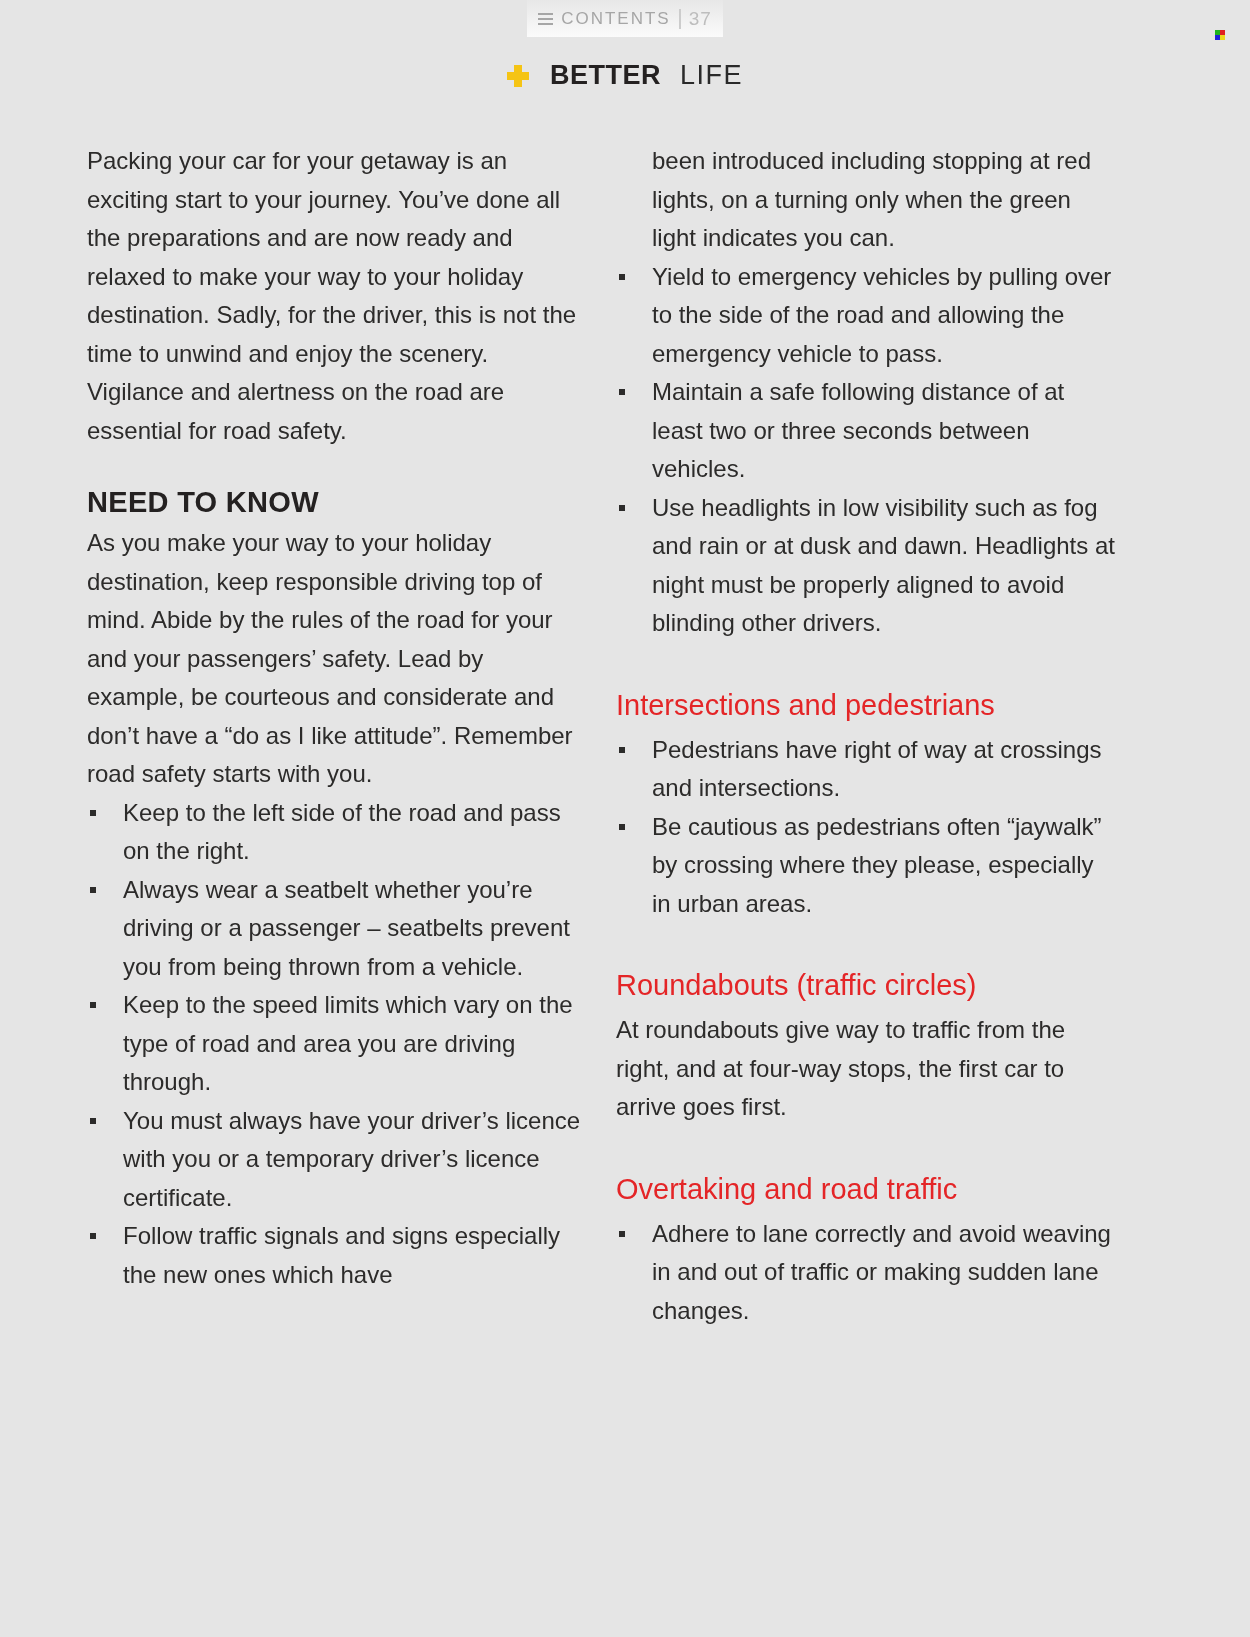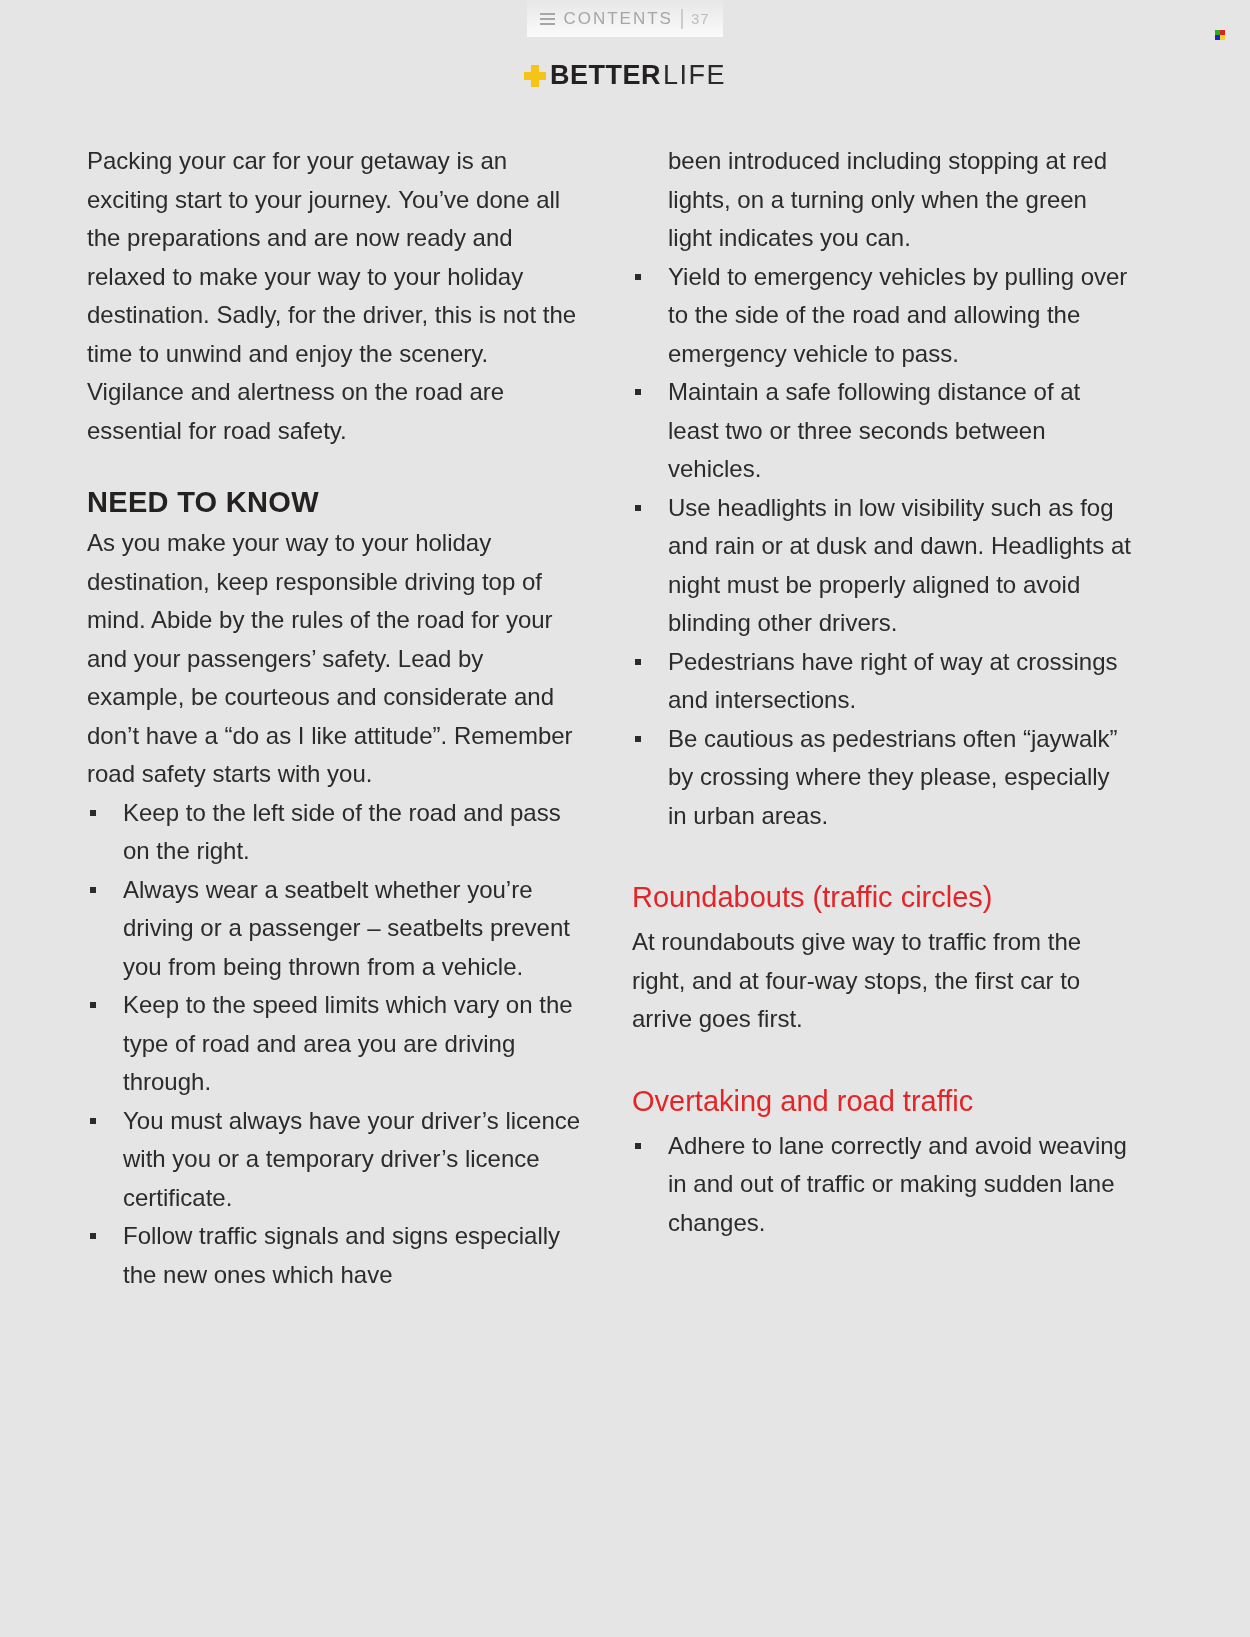--- a/index.html
+++ b/index.html
@@ -15,46 +15,46 @@
     background:linear-gradient(180deg,#e7e7e7 0%,#f0f0f0 45%,#fbfbfb 100%);
     display:flex; align-items:center; justify-content:center; gap:8px;
     cursor:pointer;
   }
   .contents-label {
     font-size:17px; letter-spacing:2px; color:#a6a6a6; font-weight:400;
   }
   .hamburger-icon { display:inline-flex; flex-direction:column; gap:3px; width:15px; }
   .hamburger-icon i { display:block; height:2px; background:#a6a6a6; }
   .tab-divider { width:2px; height:20px; background:#cccccc; }
-  .page-number { font-size:15px; color:#bdbdbd; letter-spacing:1px; }
+  .page-number { font-size:19px; color:#bdbdbd; letter-spacing:1px; }
 
   
   .color-grid-icon {
     position:absolute; top:30px; right:25px; width:10px; height:10px;
     display:grid; grid-template-columns:5px 5px; grid-template-rows:5px 5px;
   }
 
   
   .brand {
     position:absolute; top:60px; left:0; width:100%;
-    display:flex; align-items:center; justify-content:center; gap:4px;
+    display:flex; align-items:center; justify-content:center; gap:21px;
   }
   .plus-icon { position:relative; width:22px; height:22px; }
   .plus-icon::before, .plus-icon::after {
     content:""; position:absolute; background:#f5c414;
   }
   .plus-icon::before { left:0; top:7px; width:22px; height:8px; }
   .plus-icon::after  { left:7px; top:0; width:8px; height:22px; }
   .brand-bold  { font-size:27px; font-weight:800; color:#242121; letter-spacing:0.5px; }
   .brand-light { font-size:27px; font-weight:300; color:#2a2a2a; letter-spacing:1.5px; margin-left:-2px; }
 
   
   .columns {
     position:absolute; top:142px; left:87px;
-    display:flex; gap:46px; align-items:flex-start;
+    display:flex; gap:30px; align-items:flex-start;
   }
   .col { width:499px; }
 
   p.body { margin:0; font-size:24px; line-height:38.5px; color:#2c2b2a; }
 
   .h-black {
     margin:36px 0 5px 0; font-size:29px; font-weight:700;
     color:#242121; letter-spacing:0.3px;
   }
   .h-red {
@@ -122,20 +122,21 @@
     </div>
 
     <div class="col col-right">
       <div class="continuation">been introduced including stopping at red lights, on a turning only when the green light indicates you can.</div>
       <ul class="bullets">
         <li>Yield to emergency vehicles by pulling over to the side of the road and allowing the emergency vehicle to pass.</li>
         <li>Maintain a safe following distance of at least two or three seconds between vehicles.</li>
         <li>Use headlights in low visibility such as fog and rain or at dusk and dawn. Headlights at night must be properly aligned to avoid blinding other drivers.</li>
       </ul>
 
+      <h3 class="h-red">Intersections and pedestrians</h3>
       <ul class="bullets">
         <li>Pedestrians have right of way at crossings and intersections.</li>
         <li>Be cautious as pedestrians often “jaywalk” by crossing where they please, especially in urban areas.</li>
       </ul>
 
       <h3 class="h-red">Roundabouts (traffic circles)</h3>
       <p class="body">At roundabouts give way to traffic from the right, and at four-way stops, the first car to arrive goes first.</p>
 
       <h3 class="h-red">Overtaking and road traffic</h3>
       <ul class="bullets">

